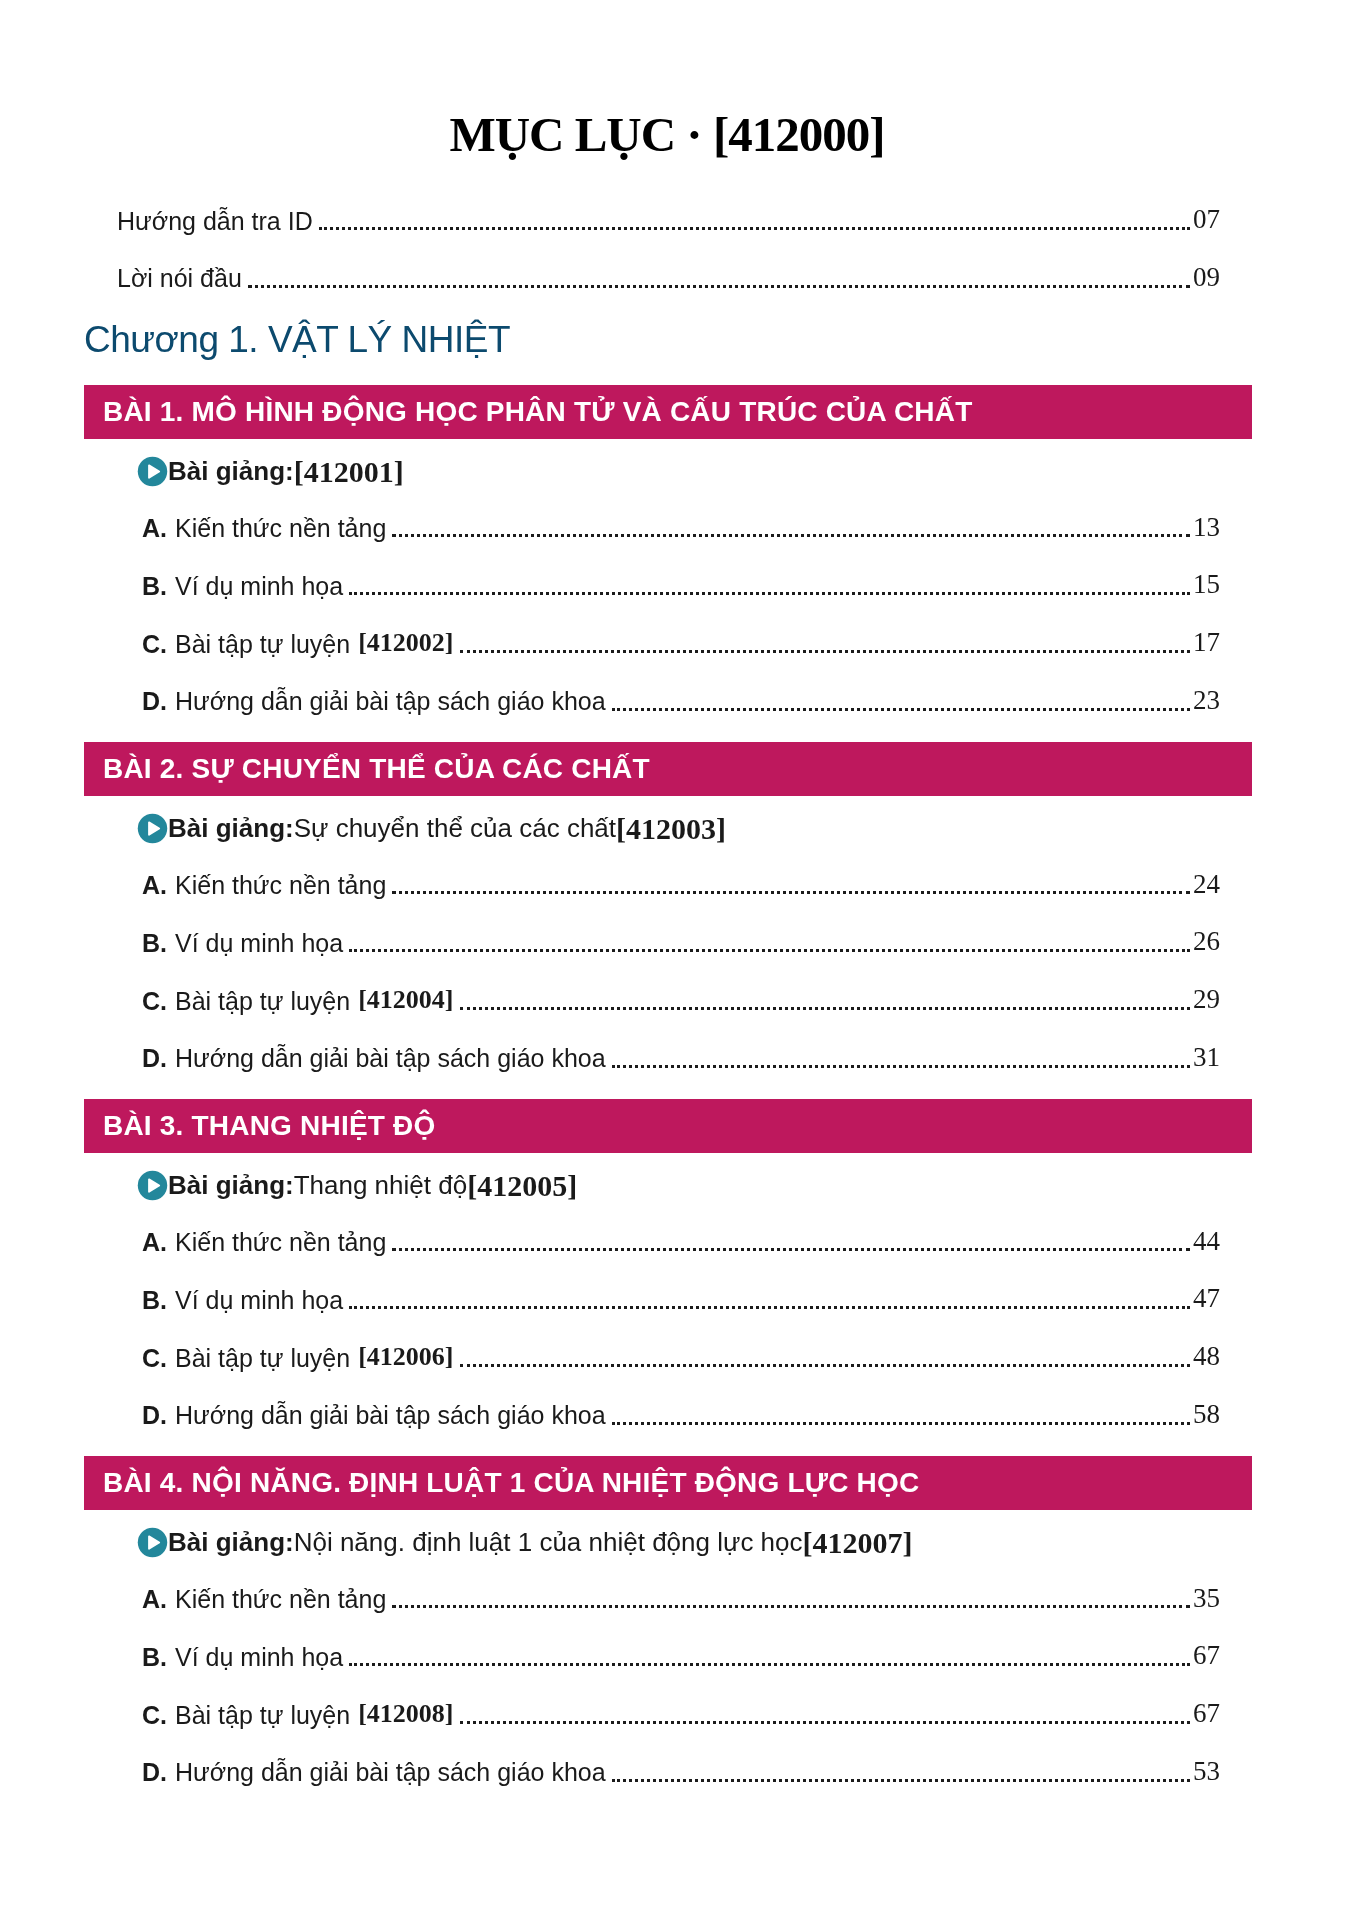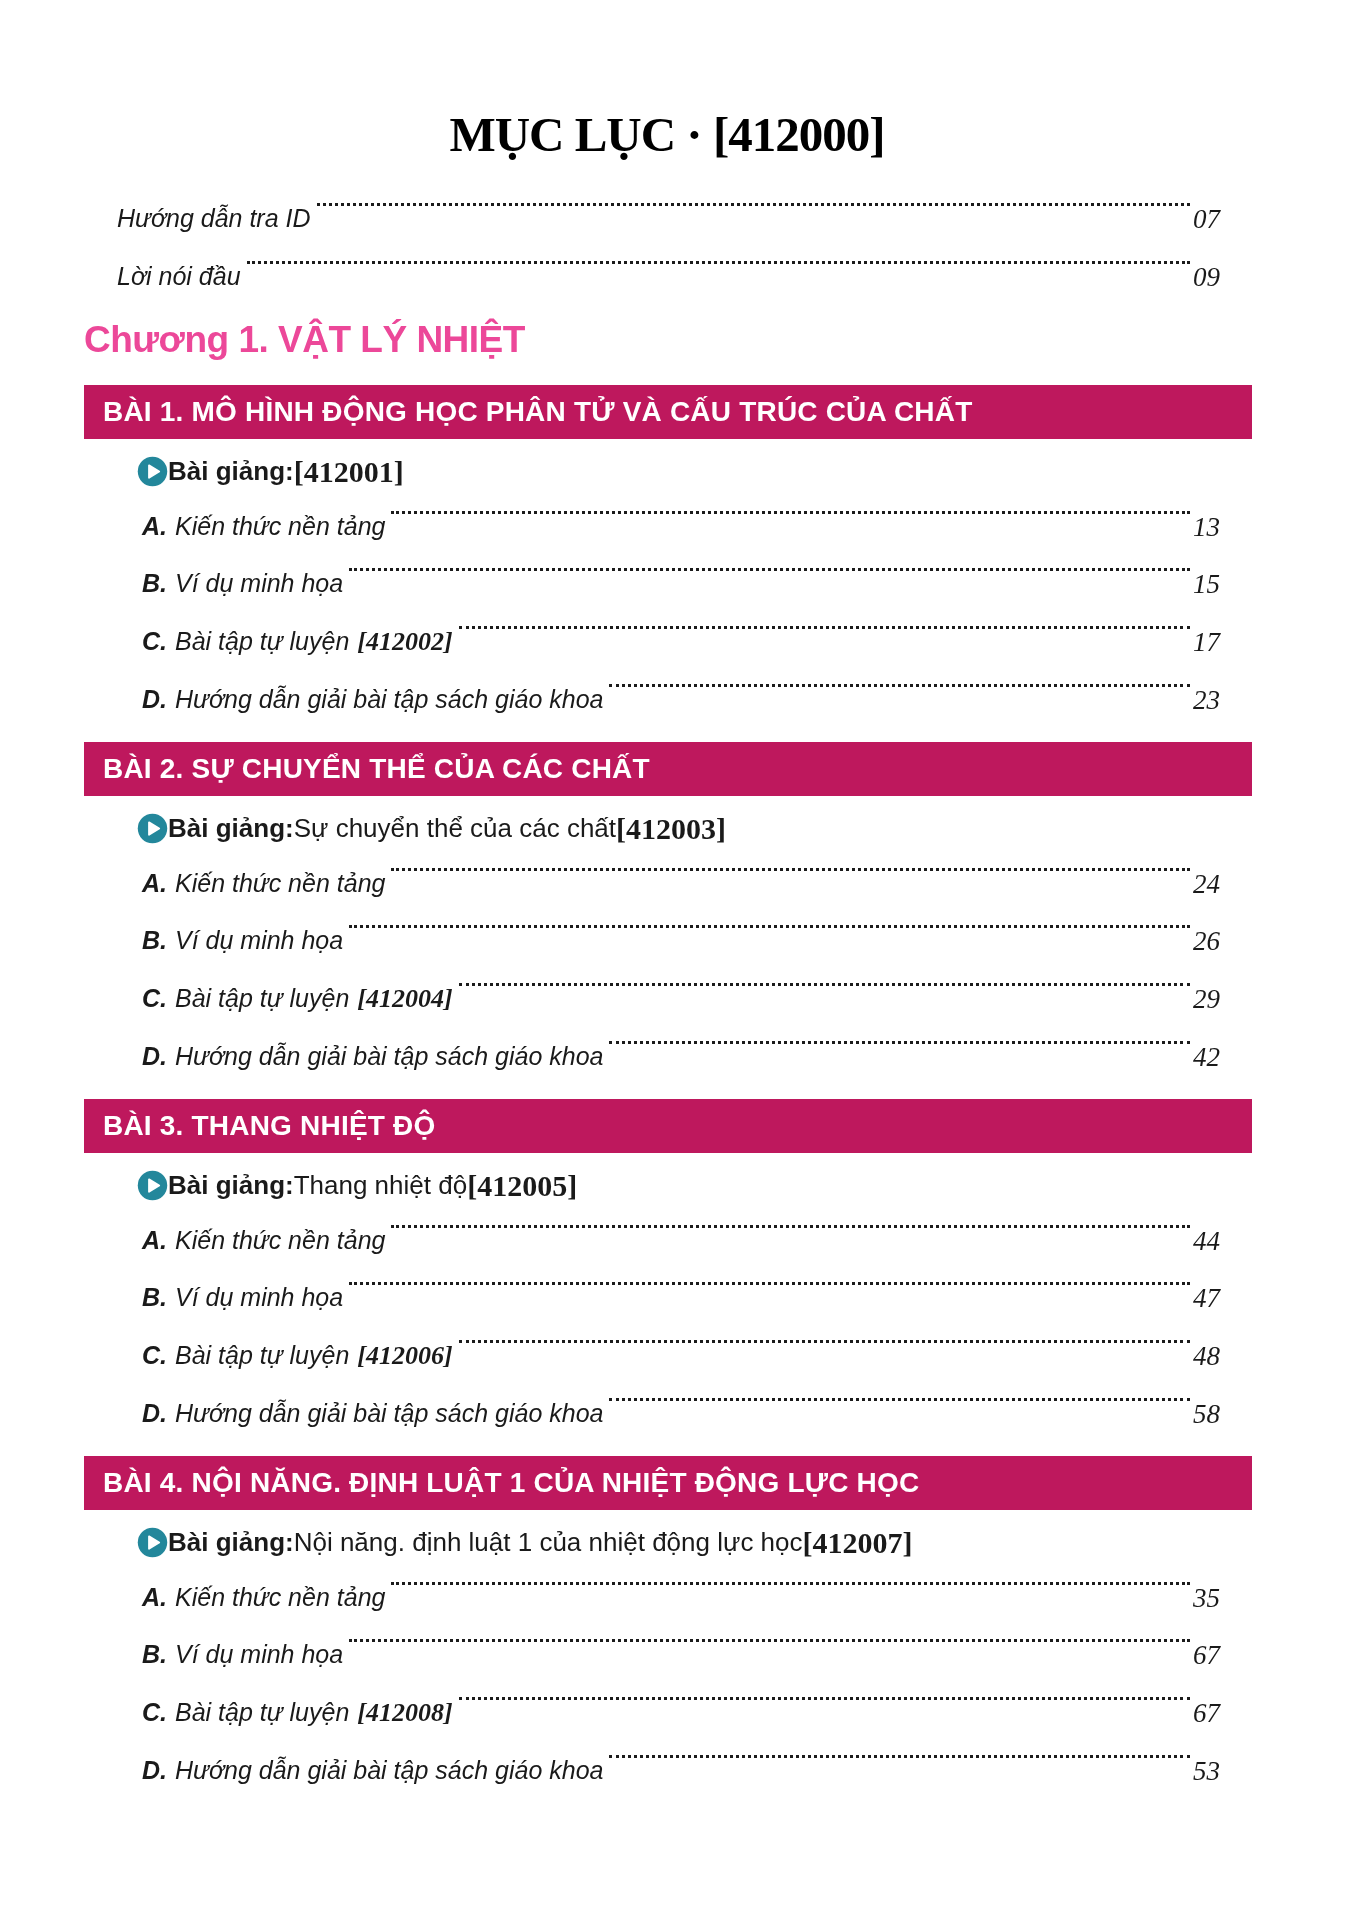--- a/index.html
+++ b/index.html
@@ -21,25 +21,24 @@
     font-weight: 700;
     font-size: 49px;
     letter-spacing: -1px;
     text-align: center;
     color: #000;
     margin-bottom: 40px;
   }
   
   .toc-row {
     display: flex;
-    align-items: flex-start;
+    align-items: flex-end;
     font-size: 25px;
     line-height: 1.25;
     margin-bottom: 24px;
-    font-style: italic;
   }
   .toc-row .dots {
     flex: 1;
     border-bottom: 3px dotted #1b1b1b;
     margin: 0 3px 7px 6px;
     min-width: 30px;
   }
   .page-num {
     font-family: "Liberation Serif", serif;
     font-size: 27px;
@@ -51,23 +50,23 @@
   .item-id {
     font-family: "Liberation Serif", serif;
     font-weight: 700;
     font-size: 26px;
     margin-left: 8px;
   }
   .item-id:empty { display: none; }
   
   .chapter-heading {
     font-size: 37px;
-    font-weight: 700;
+    font-weight: 400;
     letter-spacing: -0.5px;
-    color: #ec4899;
+    color: #0c4a6e;
     margin: 24px 0 24px 0;
   }
   
   .lesson-bar {
     background: #be185d;
     color: #ffffff;
     height: 54px;
     display: flex;
     align-items: center;
     padding-left: 19px;
@@ -181,21 +180,21 @@
       <span>Bài tập tự luyện</span>
       <span class="item-id">[412004]</span>
       <span class="dots"></span>
       <span class="page-num">29</span>
     </div>
     <div class="toc-row item-row">
       <span class="item-letter">D.</span>
       <span>Hướng dẫn giải bài tập sách giáo khoa</span>
 
       <span class="dots"></span>
-      <span class="page-num">42</span>
+      <span class="page-num">31</span>
     </div>
   </div>
 
   <div class="section">
     <div class="lesson-bar">BÀI 3. THANG NHIỆT ĐỘ</div>
     <div class="lecture-row">
       <svg class="play-icon" width="31" height="31" viewBox="0 0 24 24">
         <circle cx="12" cy="12" r="11.4" fill="#23879b"></circle>
         <path d="M9.3 7.2 L17.2 12 L9.3 16.8 Z" fill="#ffffff" stroke="#ffffff" stroke-width="1.4" stroke-linejoin="round"></path>
       </svg>

